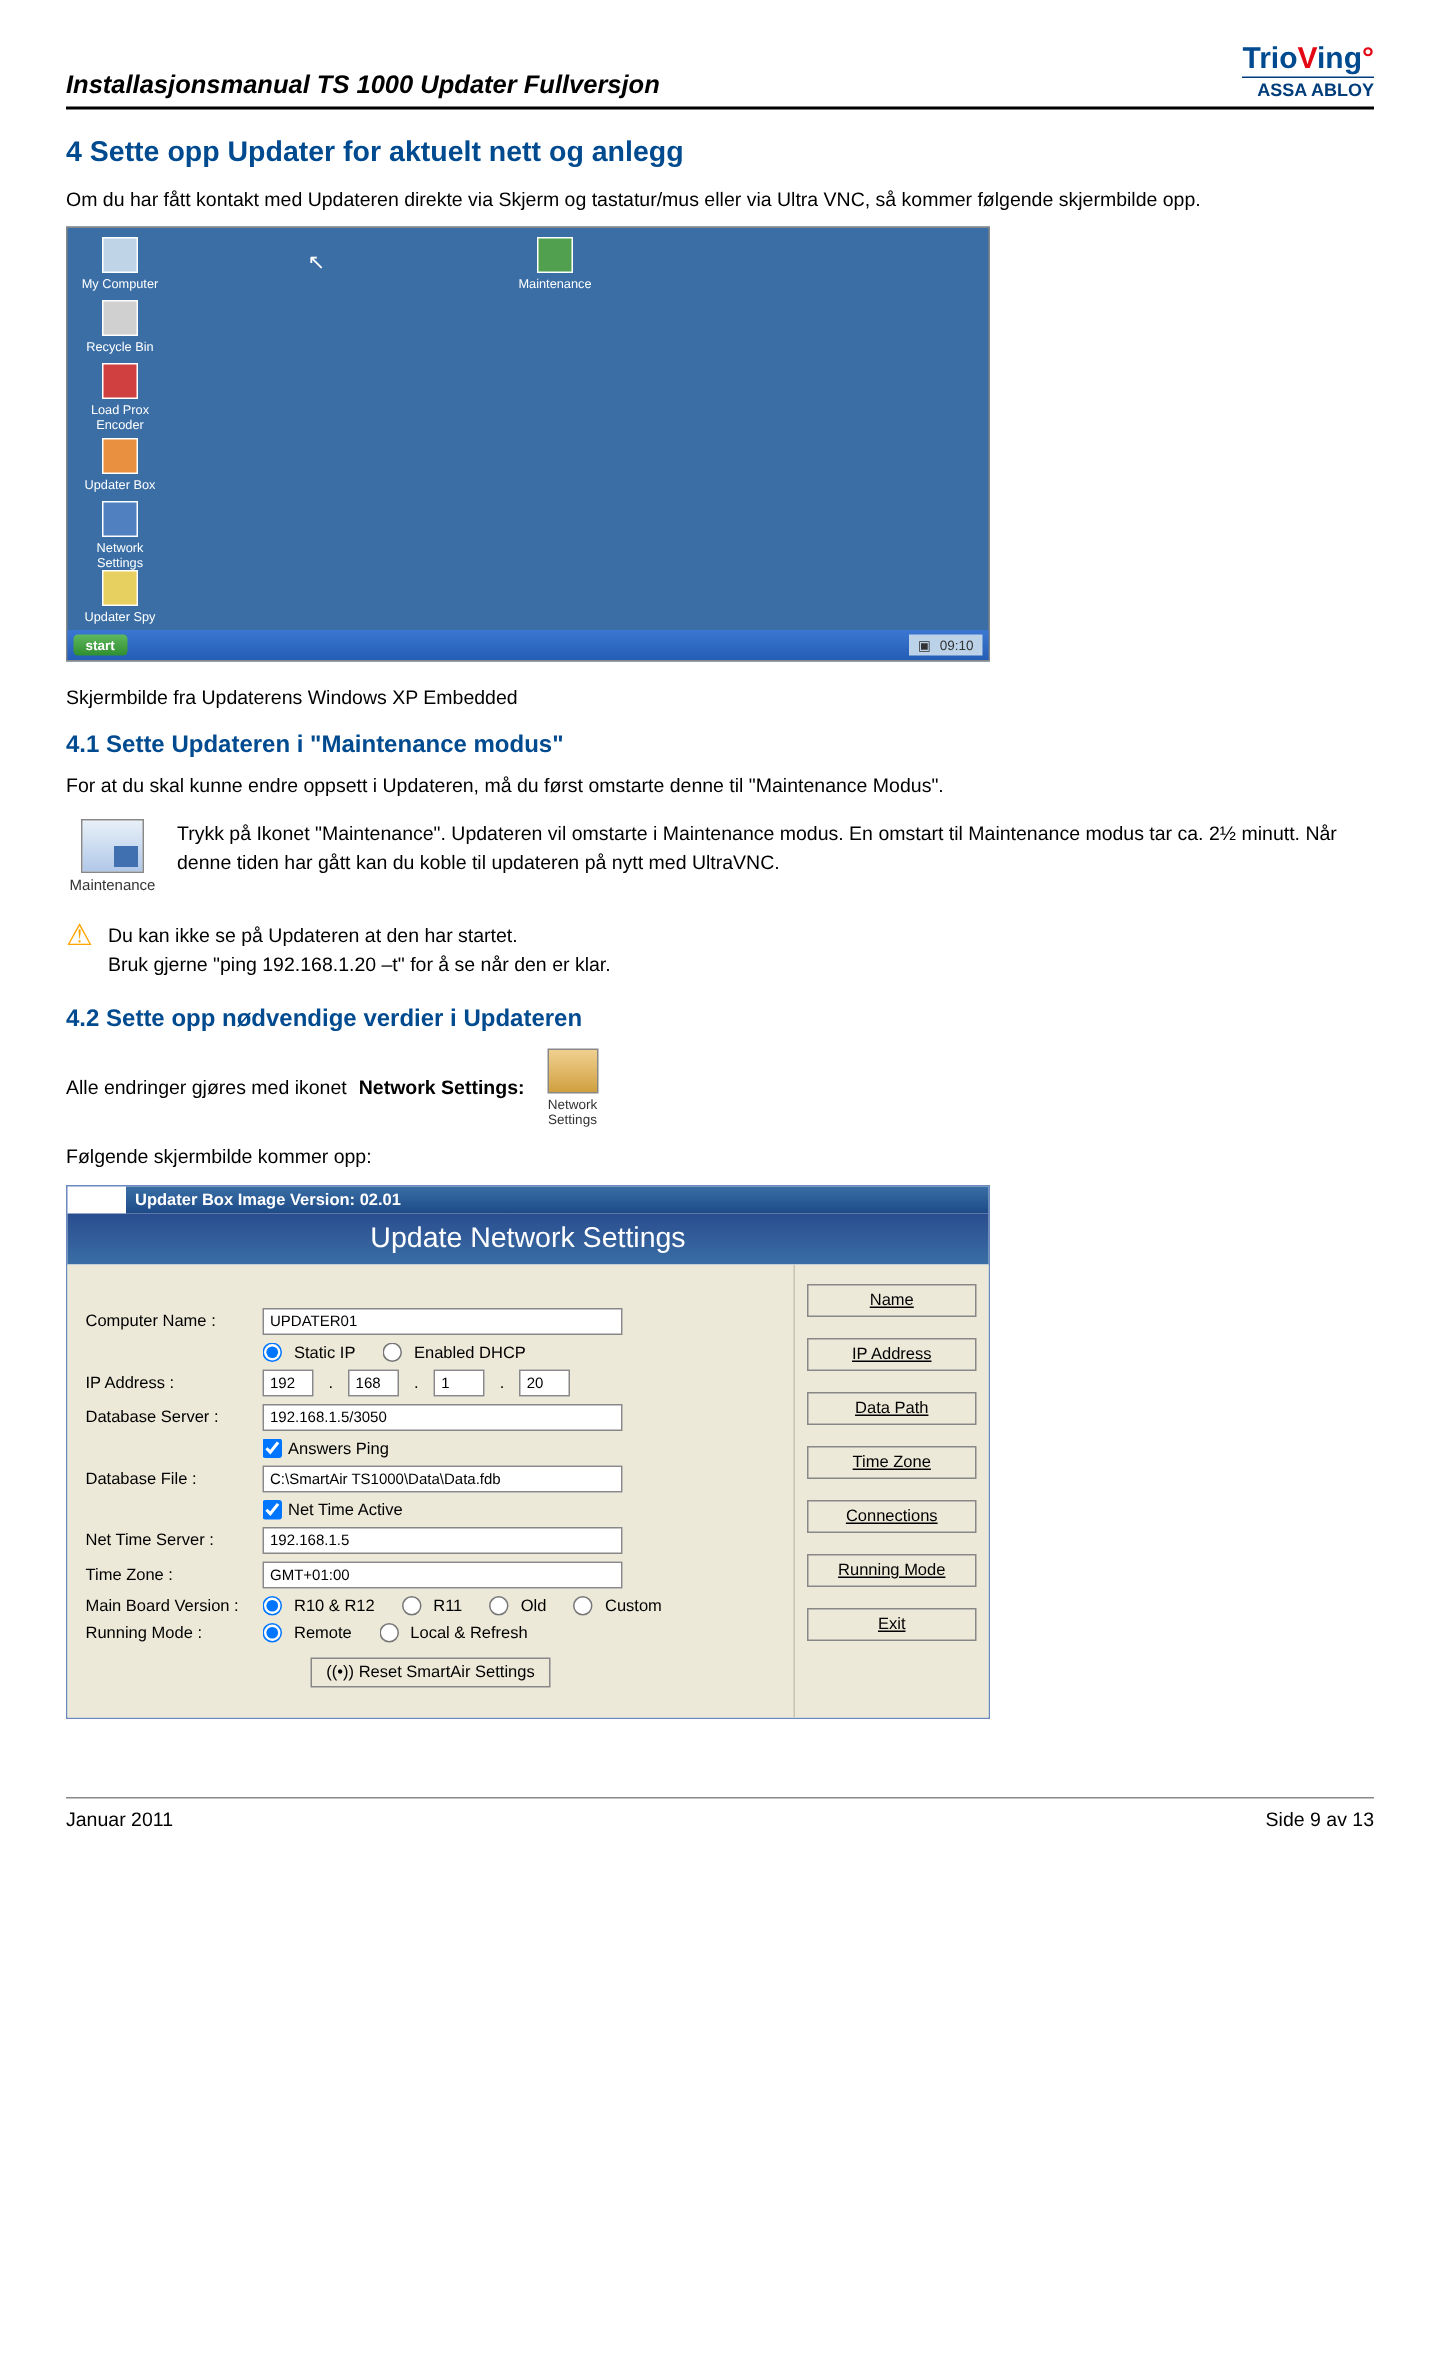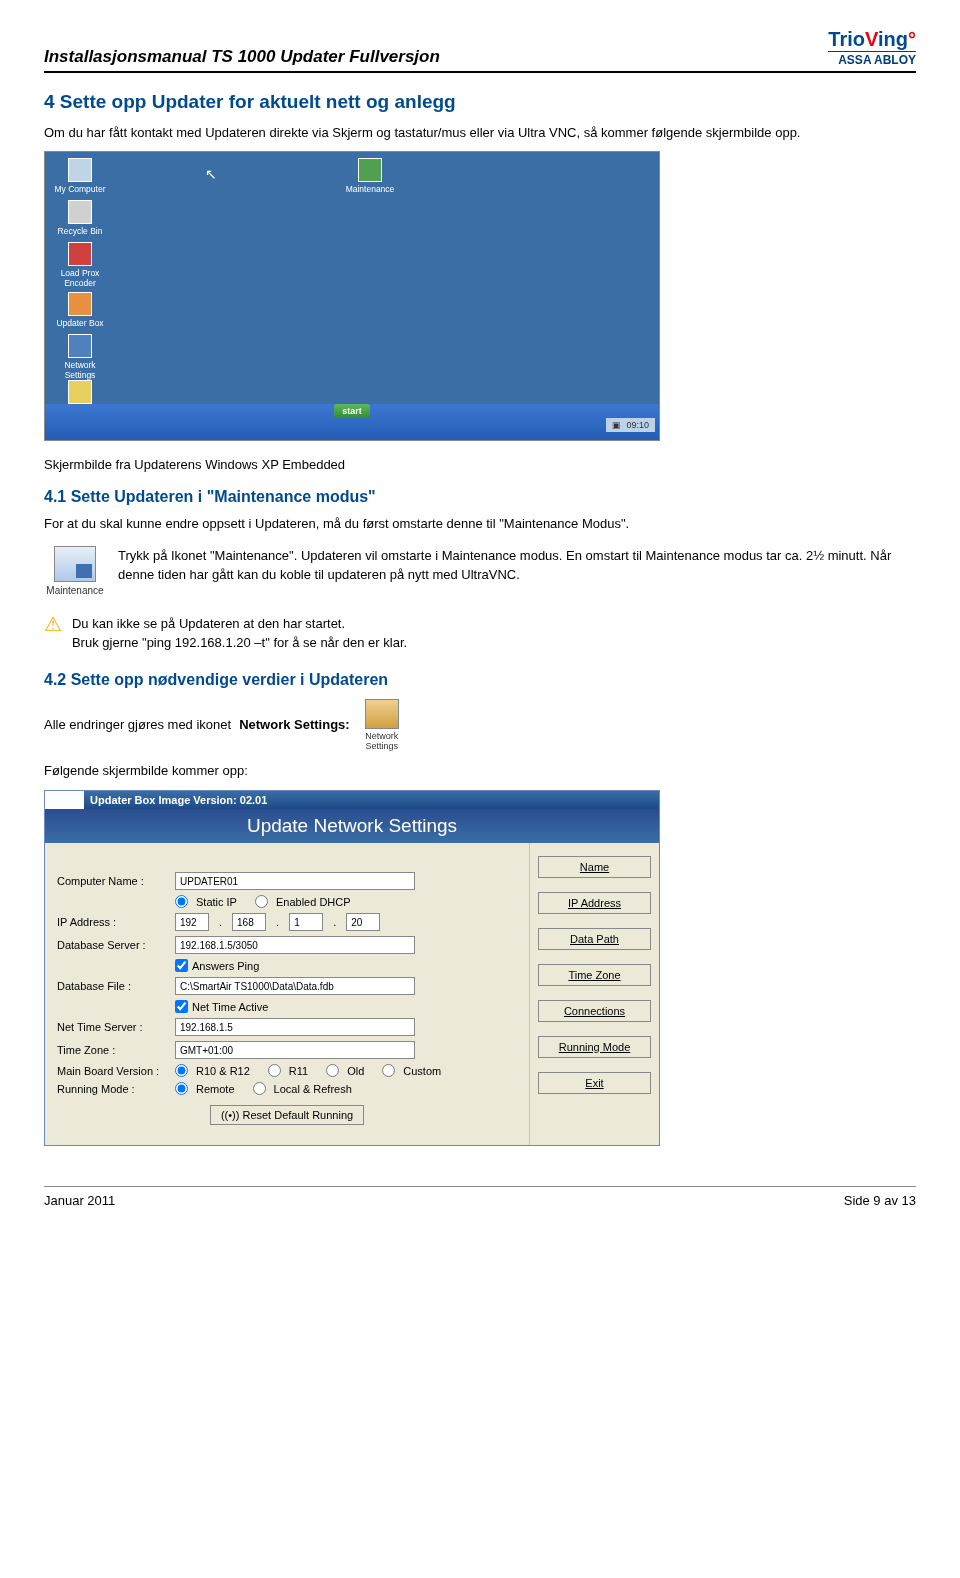--- a/index.html
+++ b/index.html
@@ -25,21 +25,21 @@
 .dk-icon { position: absolute; width: 58px; text-align: center; color: #fff; font-size: 8.5px; }
 .dk-icon .ic { width: 24px; height: 24px; margin: 0 auto 2px auto; background: #9ac0e6; border: 1px solid #fff; }
 .dk-icon.monitor .ic { background: #c0d4e8; }
 .dk-icon.bin .ic { background: #d0d0d0; }
 .dk-icon.red .ic { background: #d04040; }
 .dk-icon.orange .ic { background: #e89040; }
 .dk-icon.green .ic { background: #50a050; }
 .dk-icon.yellow .ic { background: #e8d060; }
 .dk-icon.blue .ic { background: #5080c0; }
 .cursor { position: absolute; left: 160px; top: 14px; font-size: 14px; color: #fff; }
-.taskbar { position: absolute; bottom: 0; left: 0; right: 0; height: 36px; background: linear-gradient(#3b77d1, #245db5); display: flex; align-items: center; padding: 0 4px; flex-direction: column; }
+.taskbar { position: absolute; bottom: 0; left: 0; right: 0; height: 20px; background: linear-gradient(#3b77d1, #245db5); display: flex; align-items: center; padding: 0 4px; }
 .start-btn { background: linear-gradient(#5fb75f, #2f8f2f); color: #fff; font-size: 9px; font-weight: bold; padding: 2px 8px; border-radius: 3px; }
 .tray { margin-left: auto; background: #bcd2e8; font-size: 9px; padding: 2px 6px; color: #333; display: flex; gap: 6px; align-items: center; }
 
 
 .maint-icon { width: 62px; flex-shrink: 0; text-align: center; }
 .maint-icon .box { width: 42px; height: 36px; background: linear-gradient(#e8f0f8, #b0c8e8); border: 1px solid #888; margin: 0 auto 3px; position: relative; }
 .maint-icon .box::after { content: ""; position: absolute; width: 16px; height: 14px; background: #4070b0; right: 3px; bottom: 3px; }
 .maint-label { font-size: 10px; color: #333; }
 
 
@@ -58,21 +58,21 @@
 .fld label { width: 110px; font-size: 11px; }
 .txt { background: #fff; border: 1px solid #888; padding: 2px 4px; font-size: 10px; height: 18px; }
 .txt.wide { width: 240px; }
 .txt.ip { width: 34px; text-align: left; }
 .radio-row { display: flex; gap: 18px; align-items: center; }
 .radio-row label, .chk-row label { width: auto; font-size: 11px; display: flex; align-items: flex-end; gap: 8px; }
 .chk-row { margin: 4px 0 4px 118px; display: flex; align-items: center; gap: 4px; font-size: 11px; }
 .dot { font-size: 11px; padding: 0 2px; }
 .side-btn { display: block; width: 100%; background: #ece9d8; border: 1px solid #888; padding: 4px 6px; font-size: 11px; text-align: center; margin: 3px 0 14px 0; text-decoration: underline; }
 .reset-btn { display: block; margin: 10px auto 10px auto; background: #ece9d8; border: 1px solid #888; padding: 3px 10px; font-size: 11px; }
-.foot-row { display: flex; justify-content: space-between; border-top: 1px solid #888; padding-top: 6px; margin-top: 40px; font-size: 13px; }
+.foot-row { display: flex; justify-content: space-between; border-top: 1px solid #888; padding-top: 6px; margin-top: 52px; font-size: 13px; }
 </style>
 </head>
 <body>
 
 <div class="header-row">
   <div class="header-title">Installasjonsmanual TS 1000 Updater Fullversjon</div>
   <div class="brand">
     <div class="brand-trio">Trio<span class="v">V</span>ing<span style="color:#e30613">°</span></div>
     <div class="brand-assa">ASSA ABLOY</div>
   </div>
@@ -216,21 +216,21 @@
           <label>
               <input type="radio" checked="" style=""> 
               <span>Remote</span>
             </label>
           <label>
               <input type="radio" style=""> 
               <span>Local &amp; Refresh</span>
             </label>
         </div>
       </div>
-      <button class="reset-btn">((•)) <span>Reset Default Running</span></button>
+      <button class="reset-btn">((•)) <span>Reset SmartAir Settings</span></button>
     </div>
     <div class="dlg-side">
       <span class="side-btn">Name</span>
       <span class="side-btn">IP Address</span>
       <span class="side-btn">Data Path</span>
       <span class="side-btn">Time Zone</span>
       <span class="side-btn">Connections</span>
       <span class="side-btn">Running Mode</span>
       <span class="side-btn">Exit</span>
     </div>

